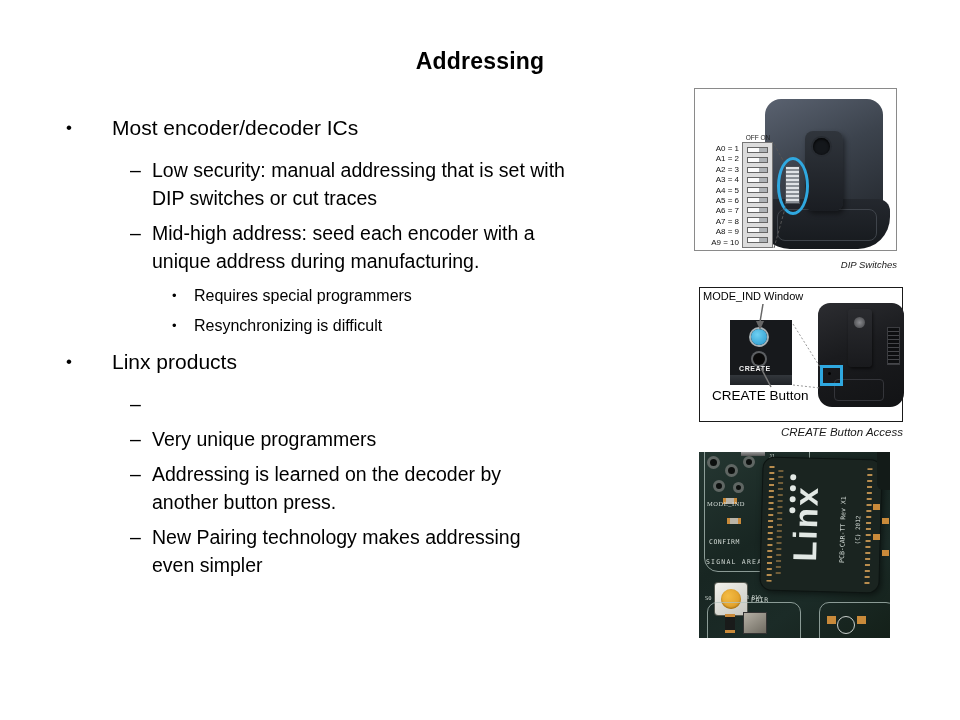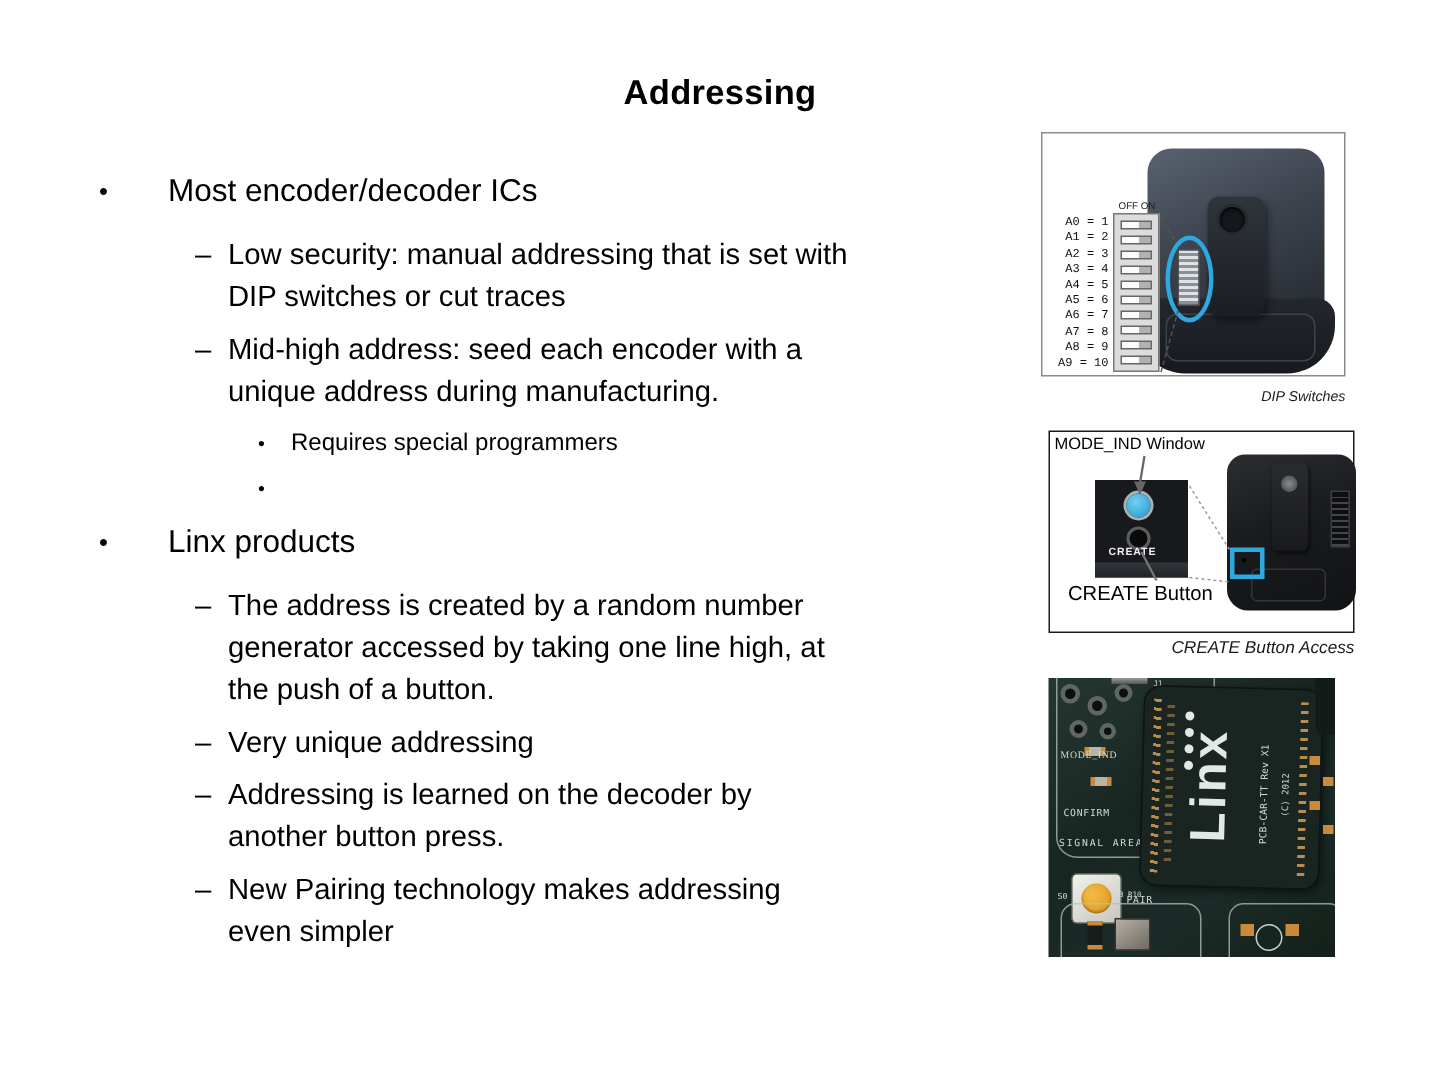--- a/index.html
+++ b/index.html
@@ -46,21 +46,21 @@
                 border:3px solid var(--highlight-blue,#2fa8e0);}
   .dip-header{position:absolute;left:47px;top:45px;width:32px;text-align:center;
               font-size:6.5px;color:#222;white-space:nowrap;}
   .dip-block{position:absolute;left:47px;top:53px;width:31px;height:106px;background:#dcdcdc;
              border:1px solid #777;box-sizing:border-box;display:flex;flex-direction:column;
              justify-content:space-evenly;align-items:center;}
   .sw{width:21px;height:6px;border:1px solid #666;box-sizing:border-box;
       background:linear-gradient(to right,#fcfcfc 0 11px,#aeb2b5 11px);}
   .dip-labels{position:absolute;left:4px;top:55px;width:40px;text-align:right;
               font-size:8px;line-height:10.4px;color:#111;}
-  .dip-labels span{display:block;font-family:Liberation Mono, monospace;}
+  .dip-labels span{display:block;}
   .figlines{position:absolute;left:0;top:0;}
 
   
   .fig-create{left:699px;top:287px;width:204px;height:135px;border:1px solid #1a1a1a;}
   .fig-create-caption{left:699px;top:426px;width:204px;text-align:right;font-size:11.5px;}
   .lbl-window{position:absolute;left:3px;top:2px;font-size:11px;}
   .lbl-button{position:absolute;left:12px;top:100px;font-size:13.5px;}
   .inset2{position:absolute;left:30px;top:32px;width:62px;height:65px;background:#17191c;}
   .inset2-strip{position:absolute;left:0;bottom:0;width:100%;height:10px;
                 background:linear-gradient(#33373c,#202327);}
@@ -147,34 +147,32 @@
       <span class="marker">–</span>
       <span class="t">Mid-high address: seed each encoder with a
 unique address during manufacturing.</span>
     </div>
     <div class="li l3">
       <span class="marker">•</span>
       <span class="t">Requires special programmers</span>
     </div>
     <div class="li l3">
       <span class="marker">•</span>
+      <span class="t">Resynchronizing is difficult</span>
     </div>
     <div class="li l1">
       <span class="marker">•</span>
       <span class="t">Linx products</span>
     </div>
     <div class="li l2">
       <span class="marker">–</span>
-      <span class="t">The address is created by a random number
-generator accessed by taking one line high, at
-the push of a button.</span>
-    </div>
-    <div class="li l2">
-      <span class="marker">–</span>
-      <span class="t">Very unique addressing</span>
+    </div>
+    <div class="li l2">
+      <span class="marker">–</span>
+      <span class="t">Very unique programmers</span>
     </div>
     <div class="li l2">
       <span class="marker">–</span>
       <span class="t">Addressing is learned on the decoder by
 another button press.</span>
     </div>
     <div class="li l2">
       <span class="marker">–</span>
       <span class="t">New Pairing technology makes addressing
 even simpler</span>

